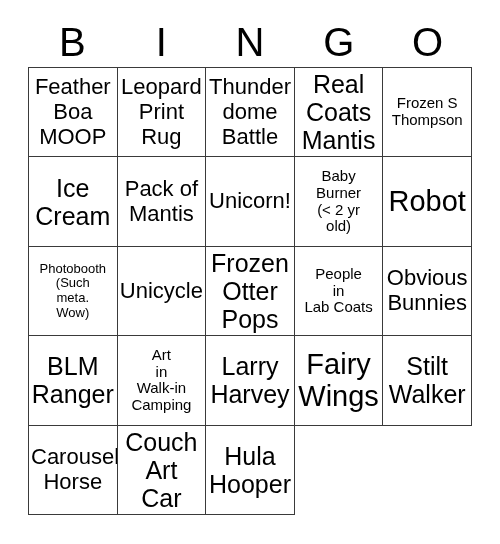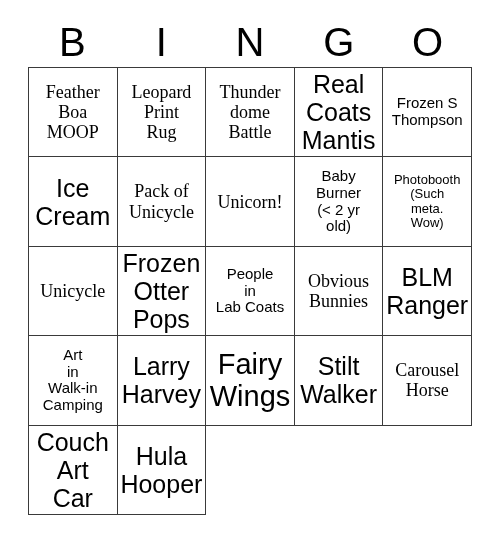--- a/index.html
+++ b/index.html
@@ -67,21 +67,21 @@
   .cell-text {
     display: block;
     width: 100%;
     line-height: 1.12;
     white-space: pre-line;
     word-break: normal;
   }
   
   .fs-xl .cell-text { font-size: 29px; }
   .fs-lg .cell-text { font-size: 25px; }
-  .fs-md .cell-text { font-size: 18px; font-family: Liberation Serif, serif; }
+  .fs-md .cell-text { font-size: 22px; }
   .fs-sm .cell-text { font-size: 15px; }
   .fs-xs .cell-text { font-size: 13px; }
 </style>
 </head>
 <body>
 
 <div class="card">
 
   <div class="header-row">
     <div class="header-cell">B</div>
@@ -115,30 +115,33 @@
       <div class="cell fs-sm">
         <span class="cell-text">Frozen S
 Thompson</span>
       </div>
       <div class="cell fs-lg">
         <span class="cell-text">Ice
 Cream</span>
       </div>
       <div class="cell fs-md">
         <span class="cell-text">Pack of
-Unicycle</span>
+Mantis</span>
       </div>
       <div class="cell fs-md">
         <span class="cell-text">Unicorn!</span>
       </div>
       <div class="cell fs-sm">
         <span class="cell-text">Baby
 Burner
 (&lt; 2 yr
 old)</span>
+      </div>
+      <div class="cell fs-xl">
+        <span class="cell-text">Robot</span>
       </div>
       <div class="cell fs-xs">
         <span class="cell-text">Photobooth
 (Such
 meta.
 Wow)</span>
       </div>
       <div class="cell fs-md">
         <span class="cell-text">Unicycle</span>
       </div>

